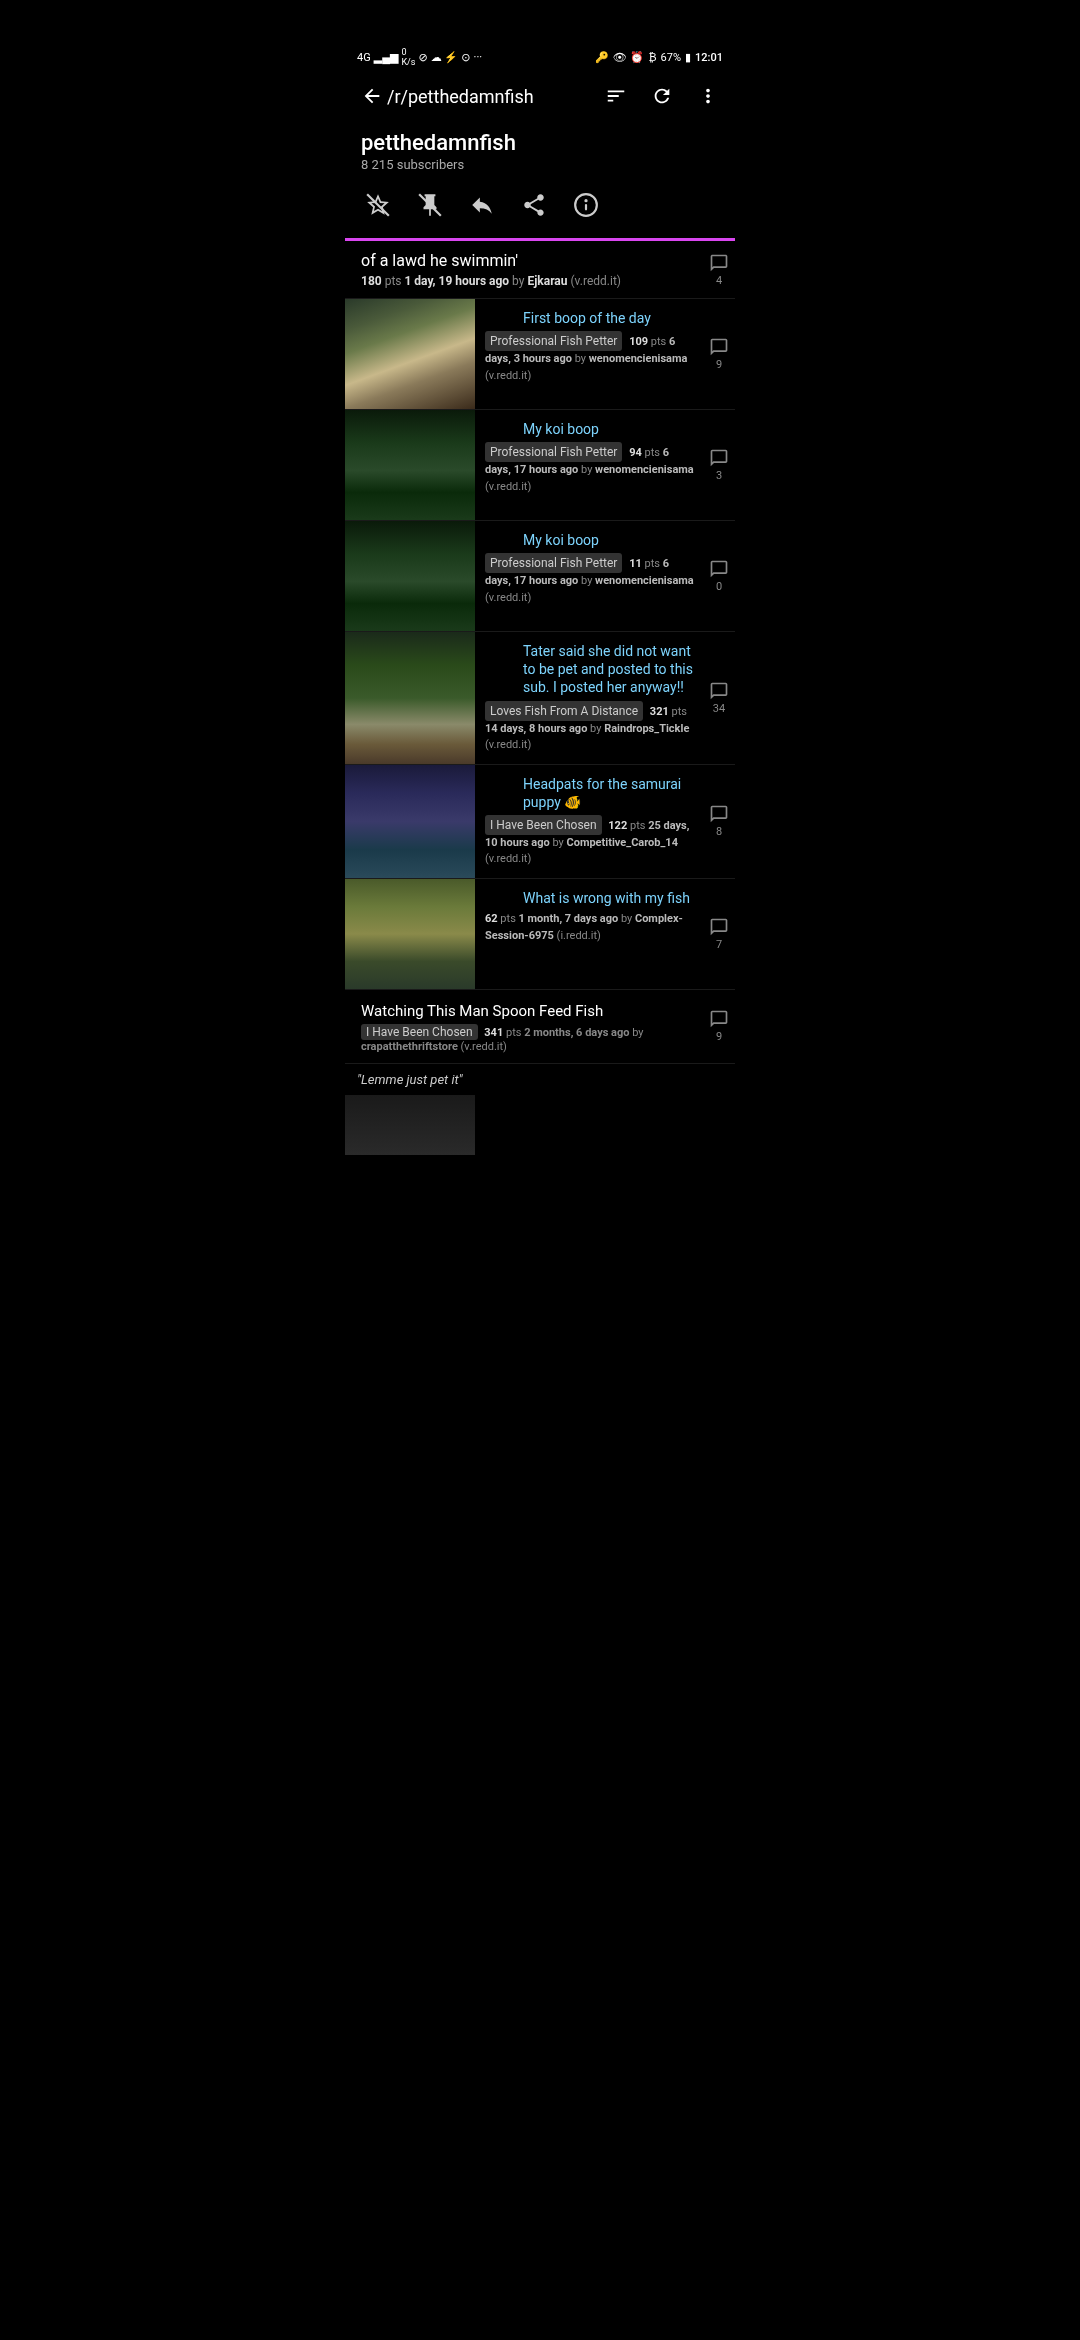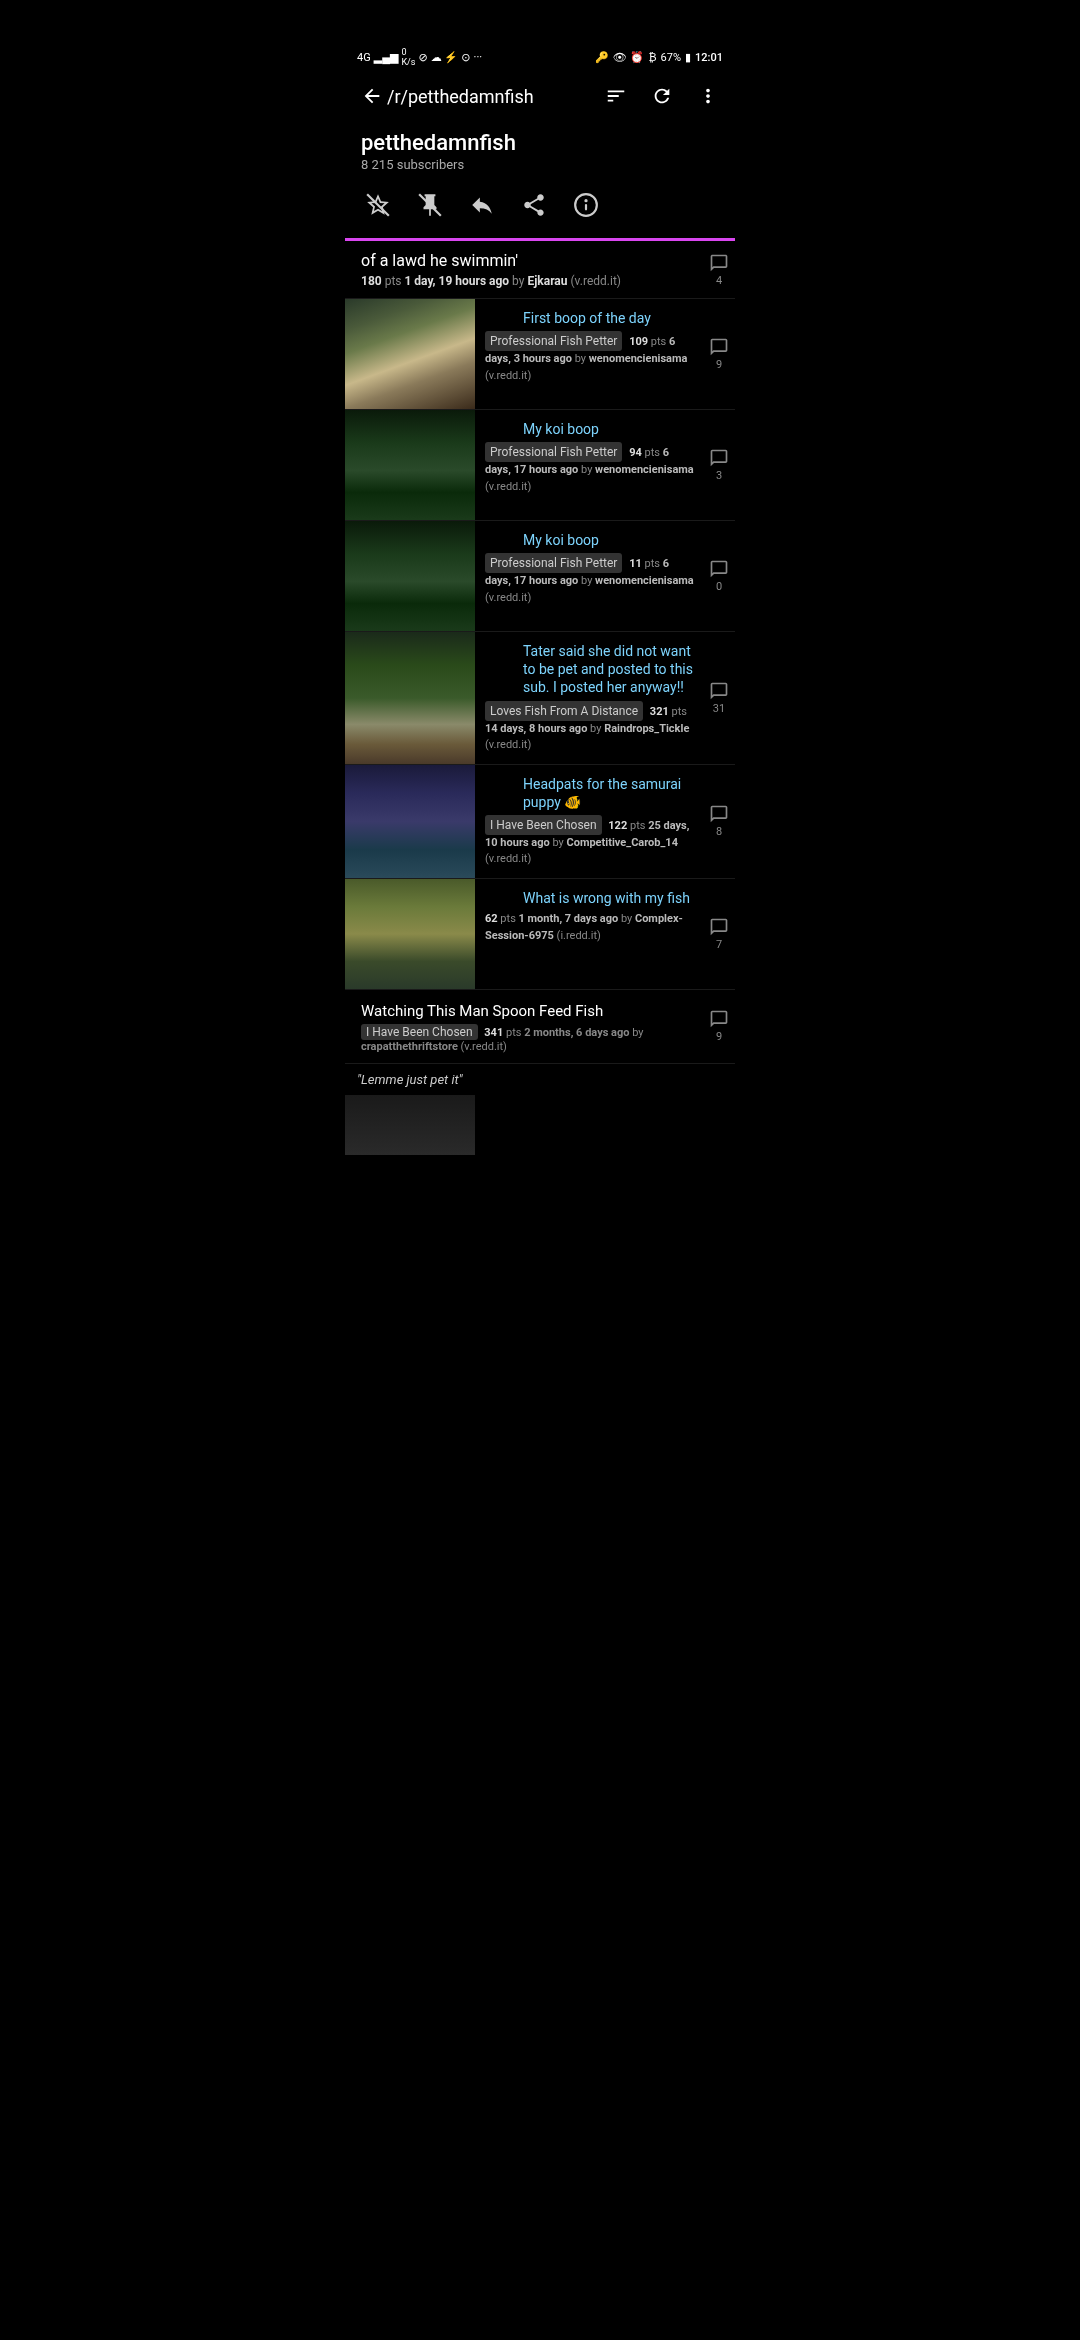--- a/index.html
+++ b/index.html
@@ -318,21 +318,21 @@
       <div class="post-content">
         <div class="post-title">Tater said she did not want to be pet and posted to this sub. I posted her anyway!!</div>
         <div class="post-meta">
           <span class="flair">Loves Fish From A Distance</span> <span class="pts-bold">321</span> pts <strong>14 days, 8 hours ago</strong> by <strong class="username-bold">Raindrops_Tickle</strong><span> (v.redd.it)</span>
         </div>
       </div>
       <div class="comment-count">
         <svg class="comment-icon-svg" viewBox="0 0 24 24" fill="#888">
           <path d="M20 2H4c-1.1 0-2 .9-2 2v18l4-4h14c1.1 0 2-.9 2-2V4c0-1.1-.9-2-2-2zm0 14H5.17L4 17.17V4h16v12z"></path>
         </svg>
-        <span>31</span>
+        <span>34</span>
       </div>
     </div>
     <div class="post-item">
       <div class="post-thumbnail" style="background: linear-gradient(180deg, #1a1a3a 0%, #2a2a5a 25%, #3a3a6a 50%, #1a3a4a 75%, #2a4a5a 100%); min-height: 110px;">
       </div>
       <div class="post-content">
         <div class="post-title">Headpats for the samurai puppy 🐠</div>
         <div class="post-meta">
           <span class="flair">I Have Been Chosen</span> <span class="pts-bold">122</span> pts <strong>25 days, 10 hours ago</strong> by <strong class="username-bold">Competitive_Carob_14</strong><span> (v.redd.it)</span>
         </div>

